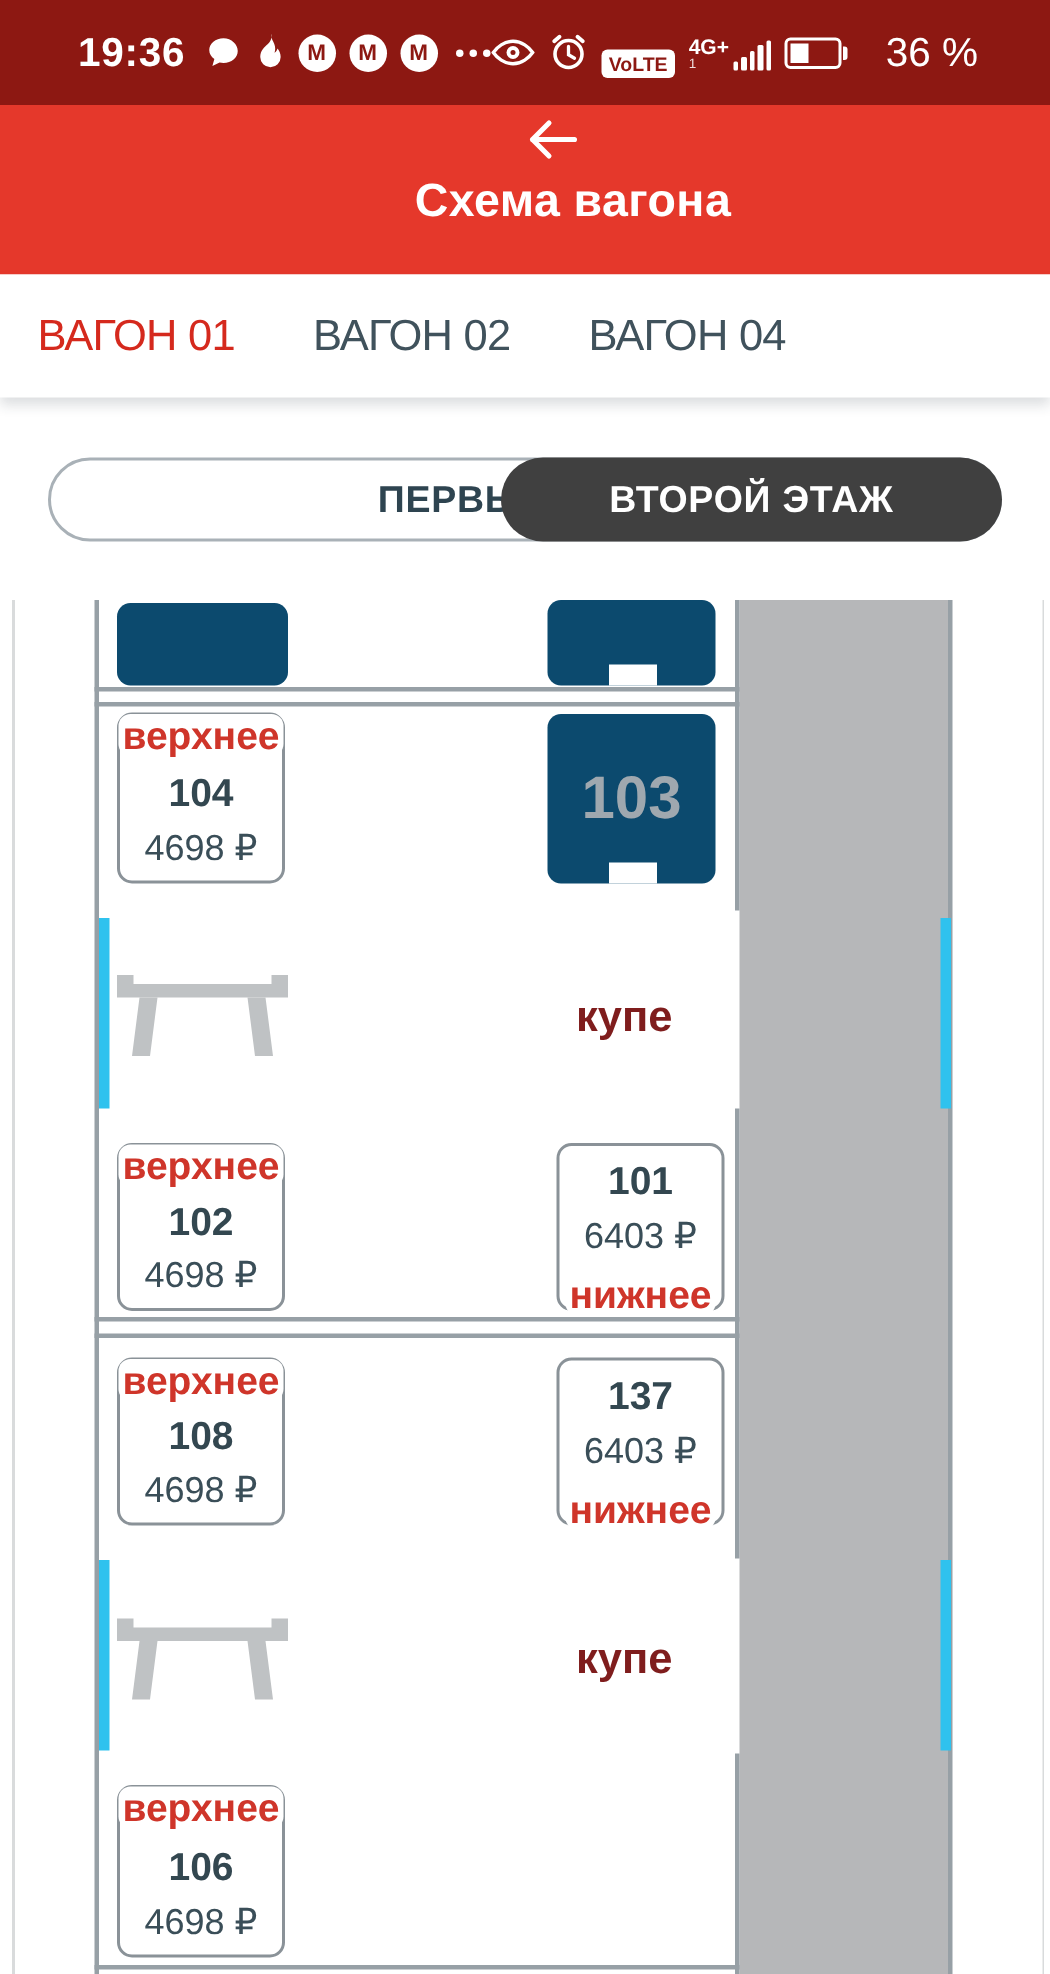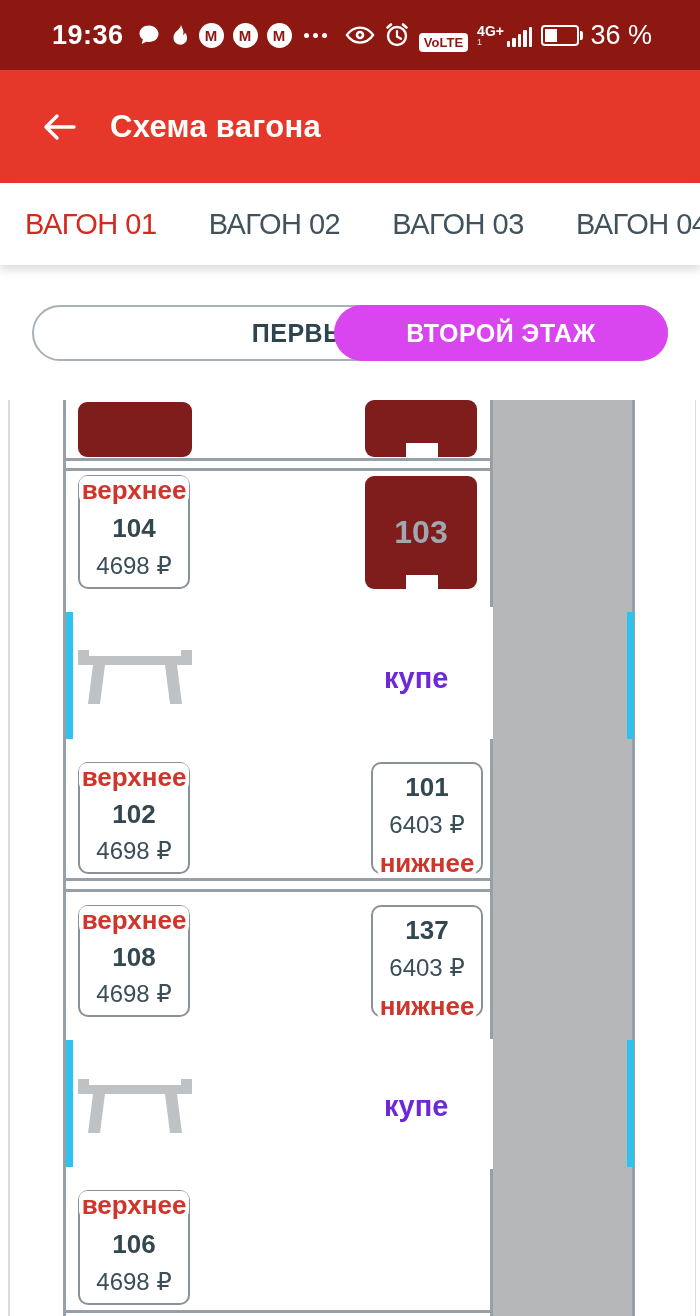--- a/index.html
+++ b/index.html
@@ -25,64 +25,64 @@
     padding:3px 5px;line-height:1;margin-top:14px;}
   .net{display:flex;align-items:flex-end;gap:3px;}
   .net-txt{display:flex;flex-direction:column;align-items:flex-start;line-height:1;}
   .net-4g{font-size:14px;font-weight:700;}
   .net-sim{font-size:9px;opacity:.85;}
   .sigbars{display:flex;align-items:flex-end;gap:2px;height:20px;}
   .sigbars i{width:3.5px;background:#fff;border-radius:1px;}
   .battery{position:relative;width:38px;height:21px;border:2.5px solid #fff;border-radius:4px;}
   .battery::after{content:"";position:absolute;right:-6px;top:4.5px;width:3.5px;height:9px;background:#fff;border-radius:0 2px 2px 0;}
   .battery i{position:absolute;left:2px;top:2px;bottom:2px;width:34%;background:#fff;}
-  .sb-batt-label{font-size:27px;font-weight:400;margin-left:2px;}
+  .sb-batt-label{font-size:27px;font-weight:400;margin-left:20px;}
   
   .app-bar{position:absolute;top:70px;left:0;width:700px;height:113px;background:#E5382B;
-    display:flex;align-items:center;color:#fff;padding:0 0 0 36px;}
+    display:flex;align-items:center;color:#fff;padding:0 0 0 36px;flex-direction:column;}
   .back-btn{width:46px;height:46px;display:flex;align-items:center;justify-content:center;cursor:pointer;}
   .app-title{font-size:31px;font-weight:700;margin-left:28px;letter-spacing:.3px;}
   
   .tab-bar{position:absolute;top:183px;left:0;width:700px;height:82px;background:#fff;
     display:flex;align-items:center;padding-left:25px;overflow:hidden;white-space:nowrap;
     box-shadow:0 5px 8px rgba(40,50,60,.16);z-index:5;}
   .tab{flex:0 0 auto;font-size:29px;font-weight:400;color:#40525C;margin-right:52px;
     letter-spacing:-.5px;cursor:pointer;}
   .tab.active{color:#D5291D;text-align:center;}
   
   .toggle-section{position:absolute;top:265px;left:0;width:700px;height:118px;background:#fff;}
   .floor-toggle{position:absolute;left:32px;top:40px;width:636px;height:56px;background:#fff;
     border:2px solid #A9B1B7;border-radius:28px;display:flex;}
   .seg{flex:1;display:flex;align-items:center;justify-content:center;
     font-size:25px;font-weight:700;letter-spacing:.5px;color:#2E4450;cursor:pointer;}
-  .seg-second{position:absolute;right:-2px;top:-2px;width:334px;height:56px;background:#d946ef;
+  .seg-second{position:absolute;right:-2px;top:-2px;width:334px;height:56px;background:#404040;
     border-radius:28px;color:#fff;}
   
   .map{position:absolute;top:400px;left:0;width:696px;height:933px;background:#fff;overflow:hidden;}
   .vline{position:absolute;top:0;height:933px;}
   .outer-line{width:2px;background:#D9DBDC;}
   .wall{position:absolute;width:3px;background:#97A0A6;}
   .corridor{position:absolute;left:493px;top:0;width:139px;height:933px;background:#B6B7B9;}
   .divider{position:absolute;left:63px;width:430px;height:3px;background:#97A0A6;}
   .cyan{position:absolute;width:7px;background:#2FC2EE;z-index:3;}
   .seat-card{position:absolute;width:112px;background:#fff;border:2px solid #8A9298;border-radius:10px;
     display:flex;flex-direction:column;align-items:center;justify-content:space-between;
     padding:2px 0 9px;cursor:pointer;z-index:2;}
   .seat-card .berth{font-size:26px;font-weight:700;color:#CF352A;line-height:28px;white-space:nowrap;
     background:#fff;padding:0 3px;border-radius:8px;margin-top:-3px;}
   .seat-card .berth.bottom{margin-top:0;margin-bottom:-7px;}
   .seat-card .num{font-size:26px;font-weight:700;color:#334750;line-height:1.05;}
   .seat-card .price{font-size:24px;color:#3A4E58;line-height:1;}
   .seat-card.lower{padding:10px 0 2px;text-align:right;}
-  .seat-gray{position:absolute;width:112px;background:#7f1d1d;border-radius:9px;
+  .seat-gray{position:absolute;width:112px;background:#0c4a6e;border-radius:9px;
     display:flex;align-items:center;justify-content:center;
-    font-size:32px;font-weight:600;color:#9FA8AF;text-align:center;}
+    font-size:40px;font-weight:600;color:#9FA8AF;text-align:center;}
   .notch{position:absolute;bottom:0;left:41px;width:32px;height:14px;background:#fff;}
   .table-icon{position:absolute;left:78px;width:114px;height:62px;}
-  .kupe{position:absolute;left:384px;font-size:29px;font-weight:700;color:#6d28d9;line-height:32px;}
+  .kupe{position:absolute;left:384px;font-size:29px;font-weight:700;color:#7f1d1d;line-height:32px;}
   svg{display:block;}
 </style>
 </head>
 <body>
 
 <div class="screen">
 
   <div class="status-bar">
     <div class="sb-left">
       <span class="sb-time">19:36</span>
@@ -148,21 +148,20 @@
             <path d="M15 4 4 15l11 11M4 15h28" fill="none" stroke="#fff" stroke-width="3.4" stroke-linecap="round" stroke-linejoin="round"></path>
           </svg>
       </span>
     </div>
     <div class="app-title">Схема вагона</div>
   </div>
 
   <div class="tab-bar">
     <div class="tab active">ВАГОН 01</div>
     <div class="tab">ВАГОН 02</div>
-    <div class="tab">ВАГОН 03</div>
     <div class="tab">ВАГОН 04</div>
   </div>
 
   <div class="toggle-section">
     <div class="floor-toggle">
       <div class="seg seg-first">ПЕРВЫЙ ЭТАЖ</div>
       <div class="seg seg-second">ВТОРОЙ ЭТАЖ</div>
     </div>
   </div>
 

